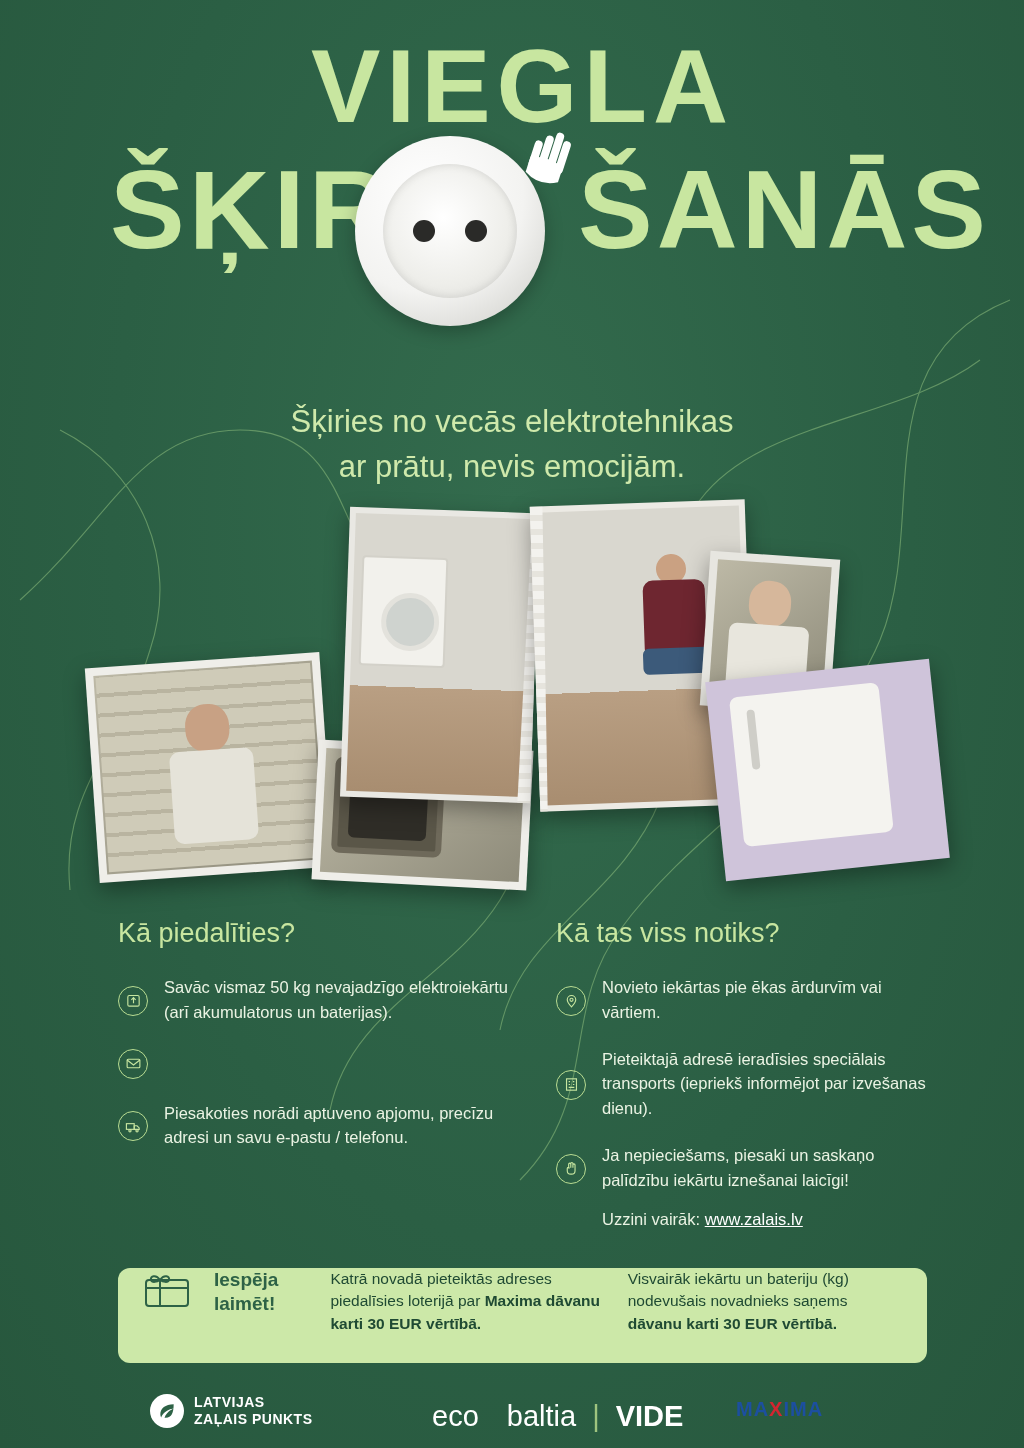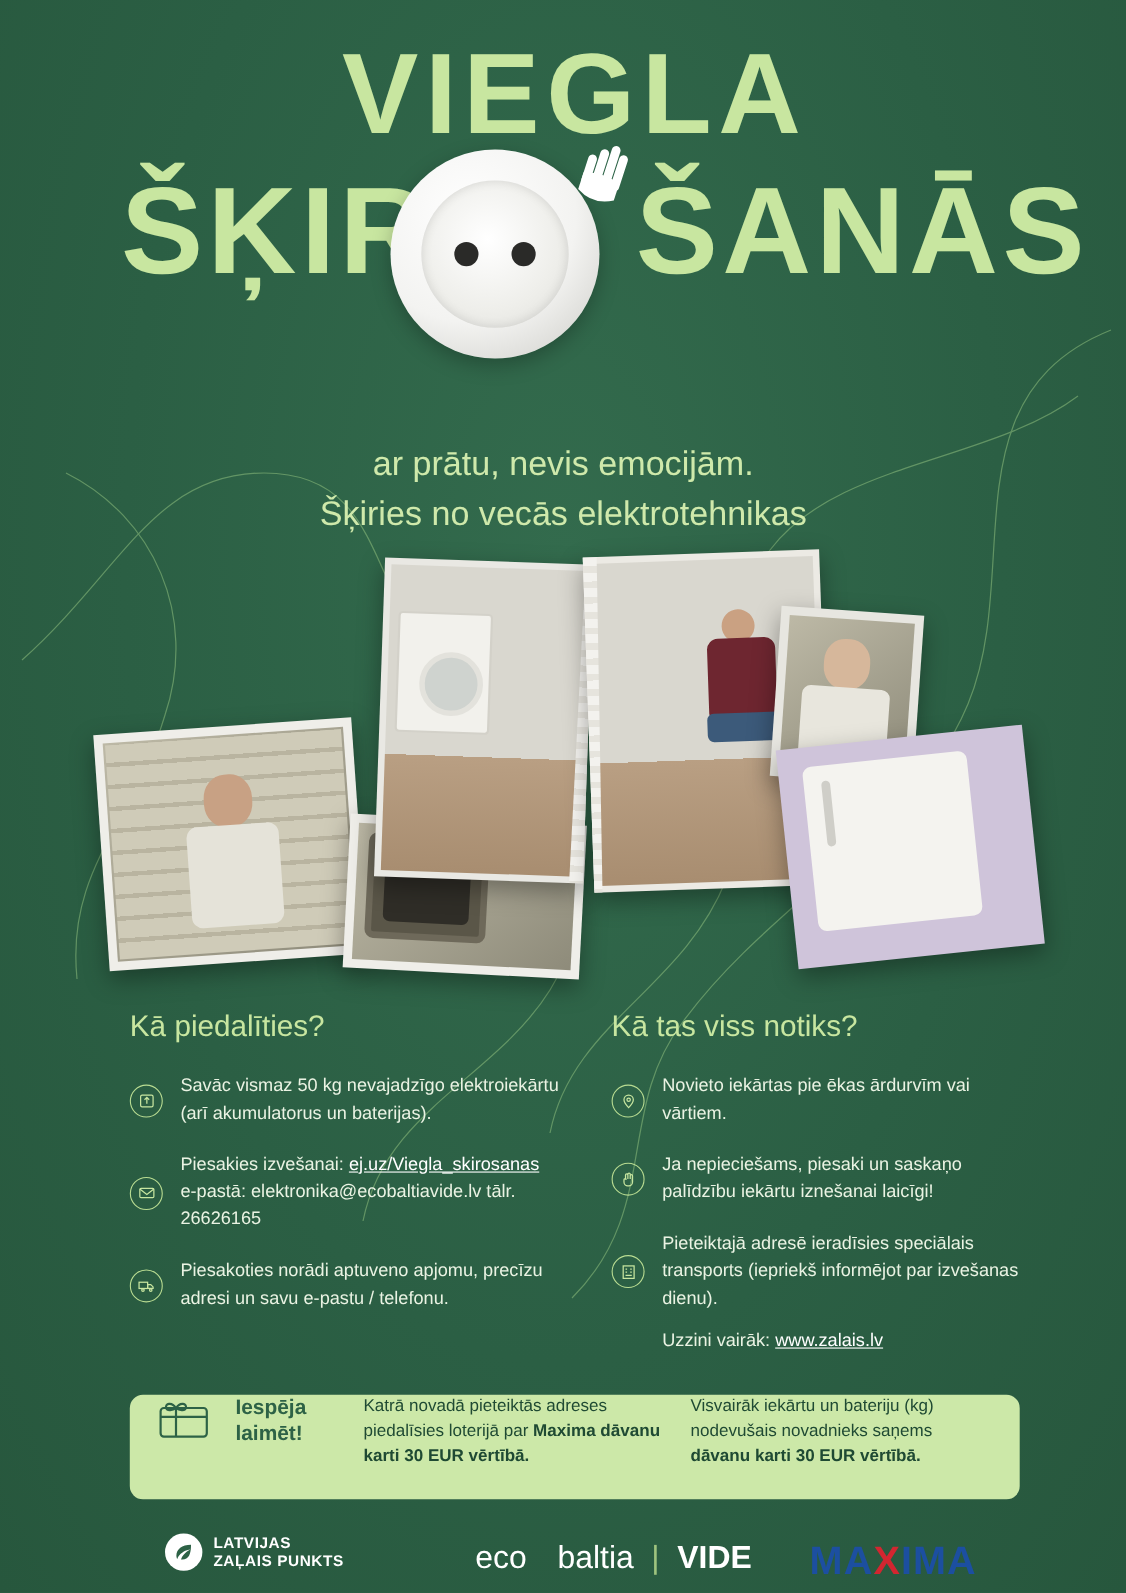--- a/index.html
+++ b/index.html
@@ -177,21 +177,21 @@
   
   .footer { position:absolute; left:0; right:0; top:1388px; height:60px; }
   .logo { position:absolute; display:flex; align-items:flex-end; gap:10px; }
   .logo-lzp { left:150px; top:6px; }
   .lzp-mark { width:34px; height:34px; border-radius:50%; background:#ffffff; display:flex;align-items:center;justify-content:center;color:#2d6246;}
   .lzp-text { color:#ffffff; font-size:14px; font-weight:bold; line-height:1.2; letter-spacing:.5px;}
   .logo-eco { left:432px; top:12px; color:#ffffff; font-size:29px; }
   .logo-eco .vide { font-weight:bold; }
   .logo-eco .bar { color:#9fc47f; margin:0 6px;}
   .logo-maxima { left:736px; top:10px; }
-  .maxima-text { font-size:36px; font-weight:bold; color:#1c4fa0; letter-spacing:1px; }
+  .maxima-text { font-size:20px; font-weight:bold; color:#1c4fa0; letter-spacing:1px; }
   .maxima-text .x { color:#d22630; }
 </style>
 </head>
 <body>
 
 <div class="poster">
 
   <svg class="swirls" viewBox="0 0 1024 1448" preserveAspectRatio="none">
     <g fill="none" stroke="#8fbf7e" stroke-width="1.1" opacity="0.55">
       <path d="M1010,300 C860,360 930,520 880,640 C830,760 700,820 620,930 C560,1010 600,1100 520,1180"></path>
@@ -219,22 +219,22 @@
           <rect x="13" y="26" width="8" height="28" rx="4"></rect>
           <path d="M13,44 q16,-6 34,0 l0,16 q-17,10 -34,0 z"></path>
         </g>
       </svg>
 
       <div class="title-2-right">ŠANĀS</div>
     </div>
   </div>
 
   <div class="subtitle">
+    <div>Šķiries no vecās elektrotehnikas</div>
     <div>ar prātu, nevis emocijām.</div>
-    <div>Šķiries no vecās elektrotehnikas</div>
   </div>
 
   <div class="collage">
     <div class="photo ph-a">
       <div class="inner-sepia"></div>
       <div class="shelf"></div>
       <div class="boy-head"></div>
       <div class="boy-body"></div>
     </div>
     <div class="photo ph-b">
@@ -276,24 +276,20 @@
       <span class="txt">Savāc vismaz 50 kg nevajadzīgo elektroiekārtu (arī akumulatorus un baterijas).</span>
     </div>
 
     <div class="item">
       <span class="ico">
         <svg width="17" height="17" viewBox="0 0 24 24" fill="none" stroke="#c8e6a0" stroke-width="1.6">
           <rect x="3" y="6" width="18" height="12" rx="1.5"></rect>
             <path d="M3 7l9 7 9-7"></path>
         </svg>
       </span>
-      <span class="txt">
-        <span>Piesakies izvešanai: </span><a class="link" href="#">ej.uz/Viegla_skirosanas</a><br>
-        <span>e-pastā: elektronika@ecobaltiavide.lv tālr. 26626165</span>
-      </span>
     </div>
 
     <div class="item">
       <span class="ico">
         <svg width="17" height="17" viewBox="0 0 24 24" fill="none" stroke="#c8e6a0" stroke-width="1.6">
           <rect x="2" y="8" width="11" height="8"></rect>
             <path d="M13 11h4l3 3v2h-7z"></path>
             <circle cx="7" cy="18" r="1.6"></circle>
             <circle cx="17" cy="18" r="1.6"></circle>
         </svg>
@@ -311,34 +307,34 @@
           <path d="M12 21s6-6.2 6-10a6 6 0 1 0-12 0c0 3.8 6 10 6 10z"></path>
             <circle cx="12" cy="11" r="2.2"></circle>
         </svg>
       </span>
       <span class="txt">Novieto iekārtas pie ēkas ārdurvīm vai vārtiem.</span>
     </div>
 
     <div class="item">
       <span class="ico">
         <svg width="17" height="17" viewBox="0 0 24 24" fill="none" stroke="#c8e6a0" stroke-width="1.6">
-          <path d="M8 12V6a1.5 1.5 0 1 1 3 0v5M11 11V5a1.5 1.5 0 1 1 3 0v6M14 11V7a1.5 1.5 0 1 1 3 0v8a5 5 0 0 1-5 5h-1a5 5 0 0 1-5-5v-3a1.5 1.5 0 1 1 3 0"></path>
-        </svg>
-      </span>
-      <span class="txt">Ja nepieciešams, piesaki un saskaņo palīdzību iekārtu iznešanai laicīgi!</span>
-    </div>
-
-    <div class="item">
-      <span class="ico">
-        <svg width="17" height="17" viewBox="0 0 24 24" fill="none" stroke="#c8e6a0" stroke-width="1.6">
           <rect x="5" y="4" width="14" height="16"></rect>
             <path d="M8 8h2M14 8h2M8 12h2M14 12h2M8 16h8"></path>
         </svg>
       </span>
       <span class="txt">Pieteiktajā adresē ieradīsies speciālais transports (iepriekš informējot par izvešanas dienu).</span>
+    </div>
+
+    <div class="item">
+      <span class="ico">
+        <svg width="17" height="17" viewBox="0 0 24 24" fill="none" stroke="#c8e6a0" stroke-width="1.6">
+          <path d="M8 12V6a1.5 1.5 0 1 1 3 0v5M11 11V5a1.5 1.5 0 1 1 3 0v6M14 11V7a1.5 1.5 0 1 1 3 0v8a5 5 0 0 1-5 5h-1a5 5 0 0 1-5-5v-3a1.5 1.5 0 1 1 3 0"></path>
+        </svg>
+      </span>
+      <span class="txt">Ja nepieciešams, piesaki un saskaņo palīdzību iekārtu iznešanai laicīgi!</span>
     </div>
 
     <div class="uzzini">
       <span>Uzzini vairāk: </span><a class="link" href="#">www.zalais.lv</a>
     </div>
   </div>
 
   <div class="banner">
     <span class="gift">
       <svg width="50" height="46" viewBox="0 0 50 46" fill="none" stroke="#2d6246" stroke-width="2">

